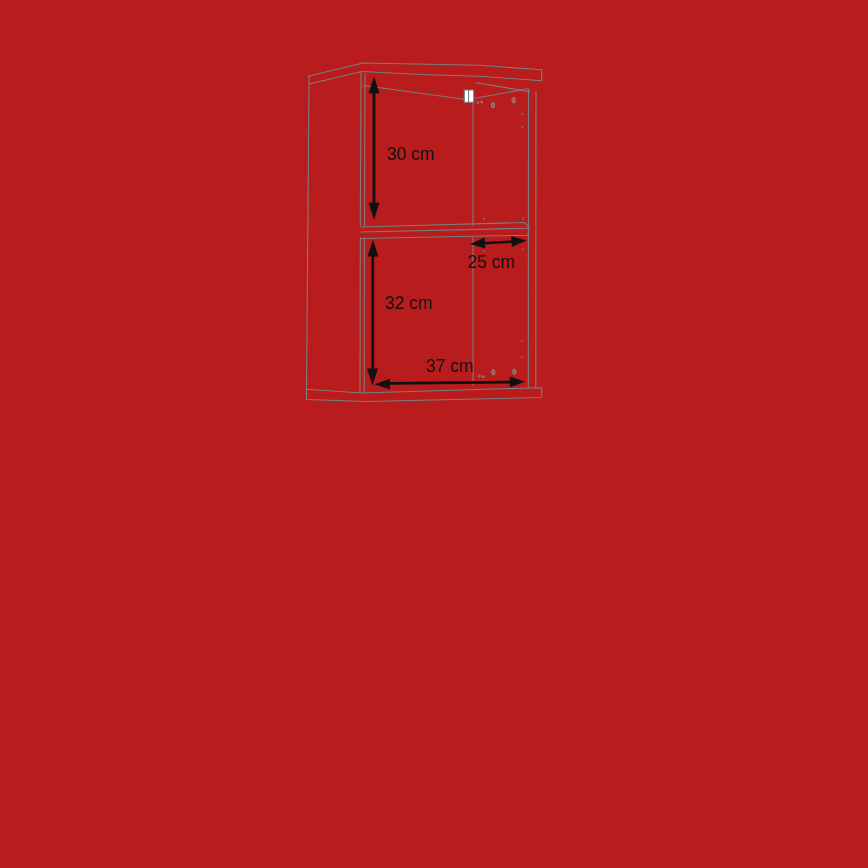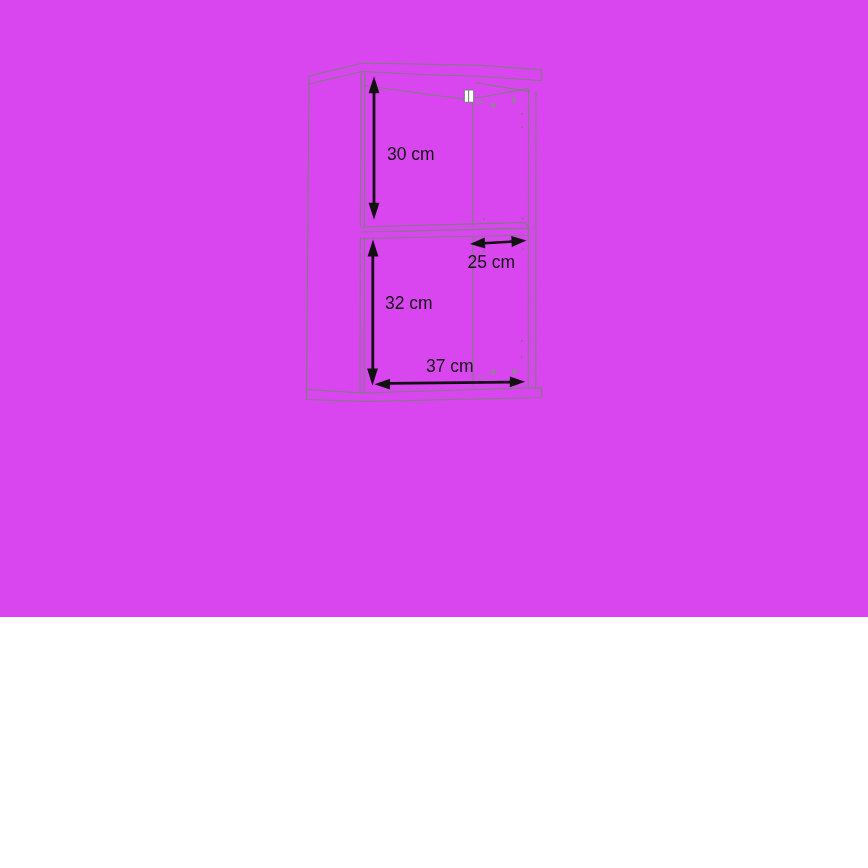--- a/index.html
+++ b/index.html
@@ -4,22 +4,22 @@
 <style>
   html, body {
     margin: 0;
     padding: 0;
     background: #ffffff;
     font-family: "Liberation Sans", sans-serif;
   }
   .canvas {
     position: relative;
     width: 868px;
-    height: 617px;
-    background: #d946ef;
+    height: 868px;
+    background: #b91c1c;
     overflow: hidden;
   }
   svg text {
     font-family: "Liberation Sans", sans-serif;
     font-size: 17.5px;
     fill: #111111;
   }
 </style>
 </head>
 <body>

